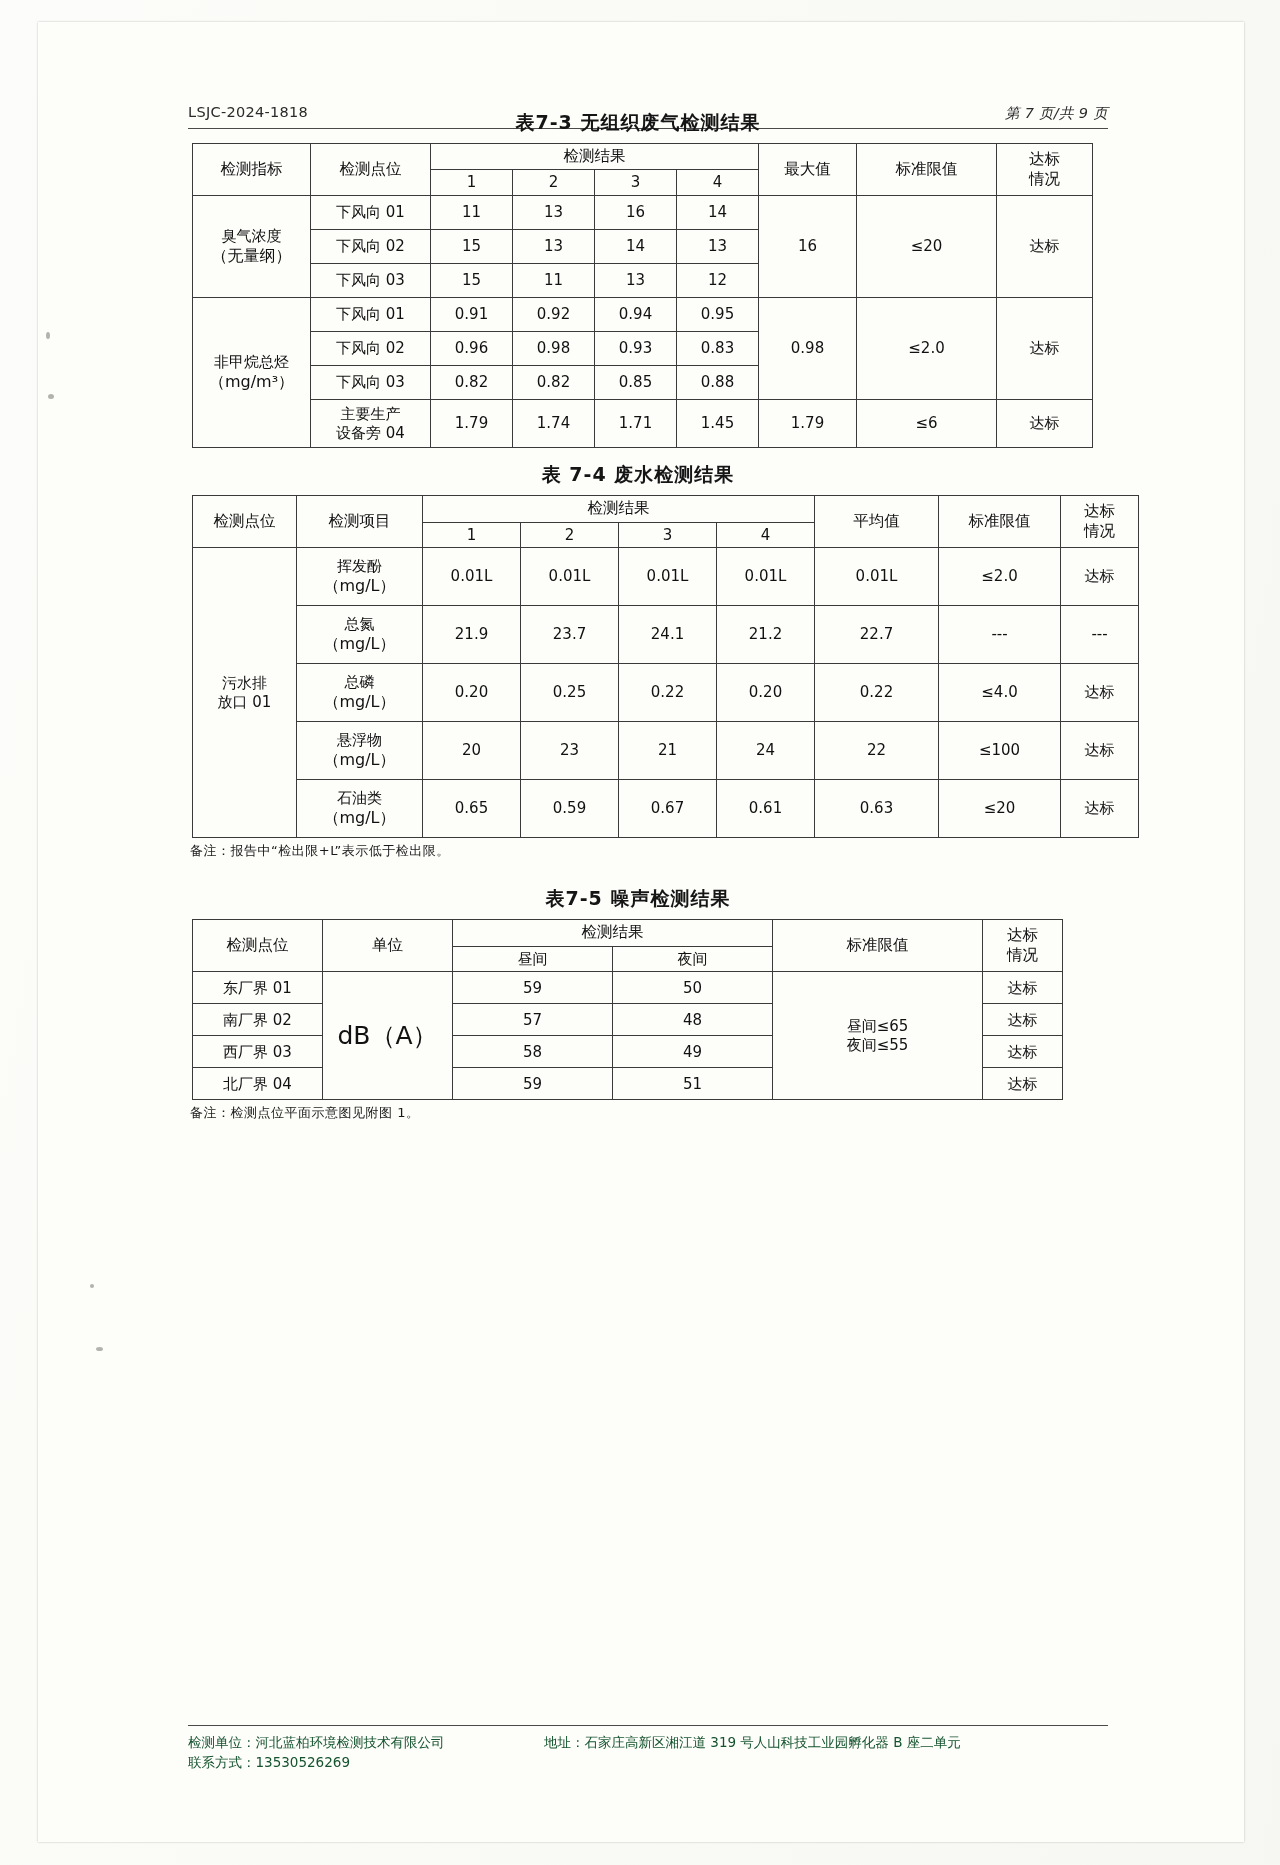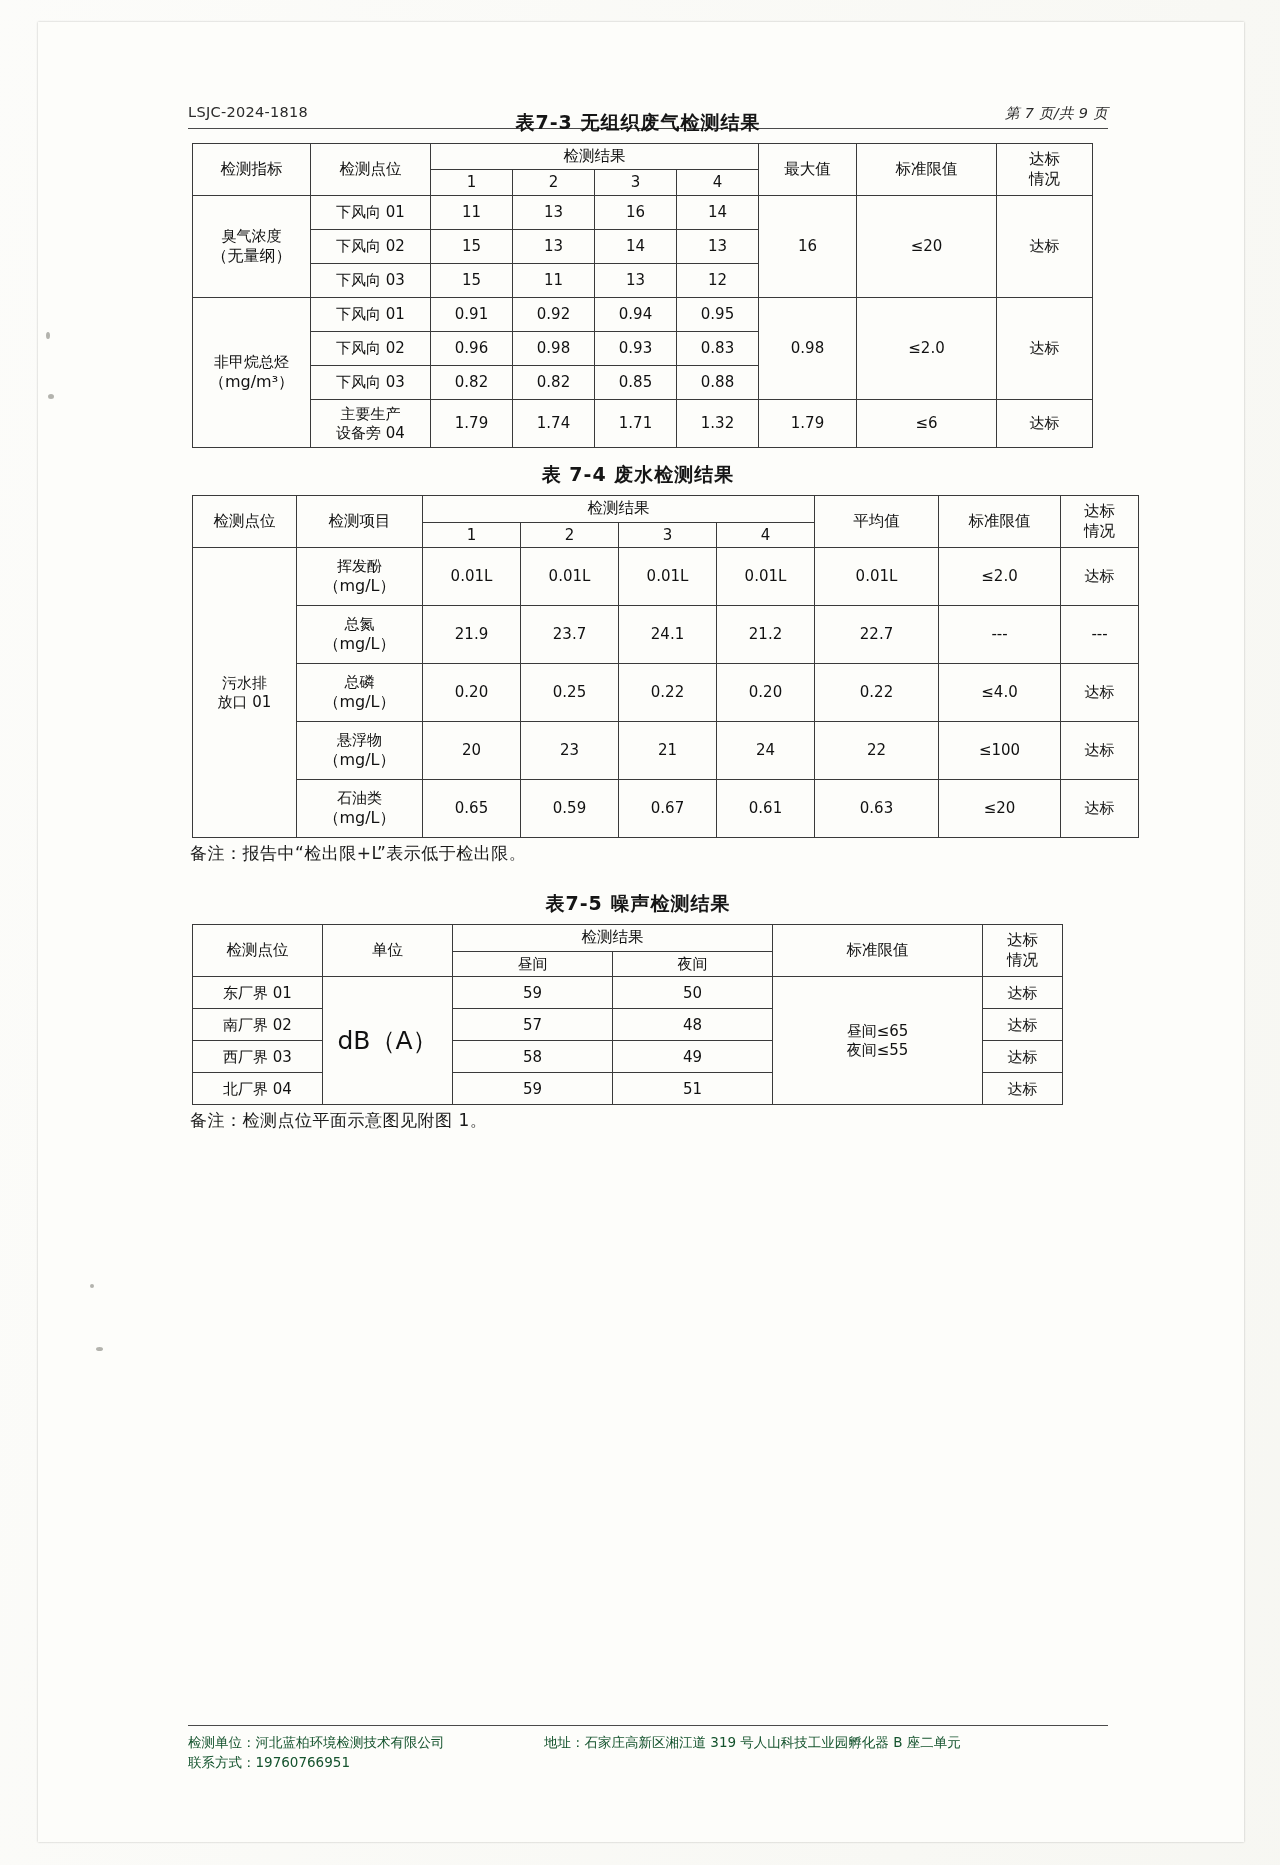--- a/index.html
+++ b/index.html
@@ -76,21 +76,21 @@
     border: 1px solid #3a3a3a;
     text-align:center;
     vertical-align: middle;
     padding: 3px 2px;
     font-weight: normal;
     line-height: 1.25;
   }
   .t-title{ font-size:15.5px; }
   .small{ font-size:16px; }
   .note{
-    font-size:17px;
+    font-size:13px;
     margin: 4px 0 0 2px;
     letter-spacing:.5px;
   }
   
   #t73{ width: 900px; margin-left: 4px; }
   
   #t74{ width: 870px; margin-left: 4px; }
   
   #t75{ width: 870px; margin-left: 4px; }
   .block{ margin-bottom: 14px; }
@@ -227,21 +227,21 @@
             <td>0.88</td>
           </tr>
           <tr style="height:48px">
             <td>
               <div>主要生产</div>
               <div>设备旁 04</div>
             </td>
             <td>1.79</td>
             <td>1.74</td>
             <td>1.71</td>
-            <td>1.32</td>
+            <td>1.45</td>
             <td>1.79</td>
             <td>≤6</td>
             <td>达标</td>
           </tr>
         </tbody>
           </table>
       </div>
 
       <div class="block">
         <div class="caption">表 7-4  废水检测结果</div>
@@ -411,21 +411,21 @@
         <div class="note">备注：检测点位平面示意图见附图 1。</div>
       </div>
 
     </div>
 
     <div class="footer">
       <div class="footer-rule"></div>
       <div class="footer-row">
         <div class="footer-left">
           <div>检测单位：河北蓝柏环境检测技术有限公司</div>
-          <div>联系方式：19760766951</div>
+          <div>联系方式：13530526269</div>
         </div>
         <div class="footer-right">
           <div>地址：石家庄高新区湘江道 319 号人山科技工业园孵化器 B 座二单元</div>
         </div>
       </div>
     </div>
 
   </div>
 </div>
 

